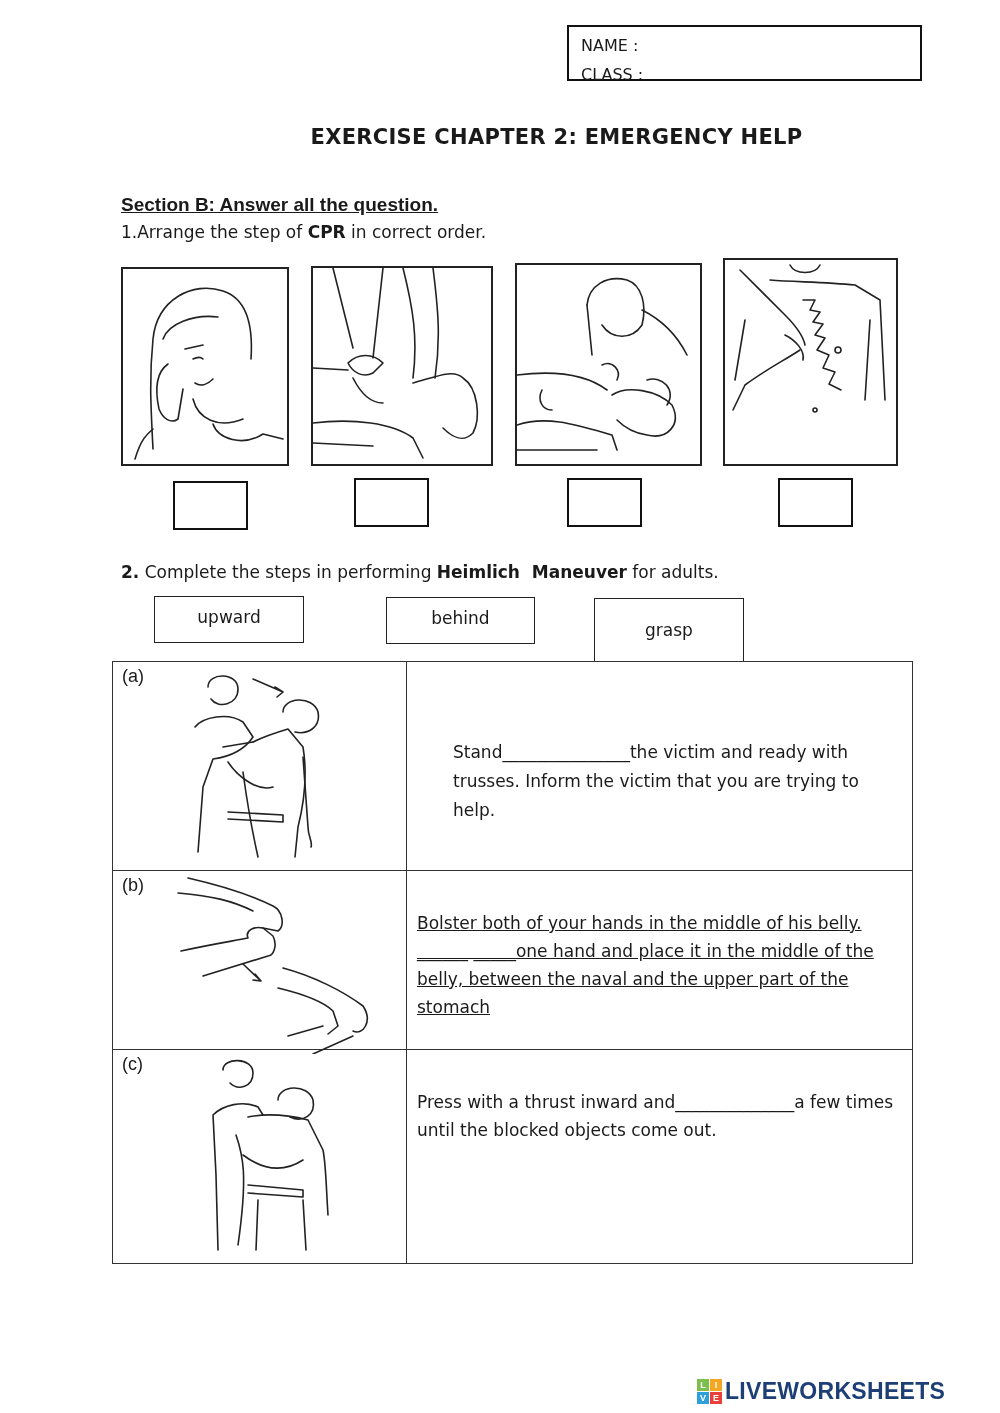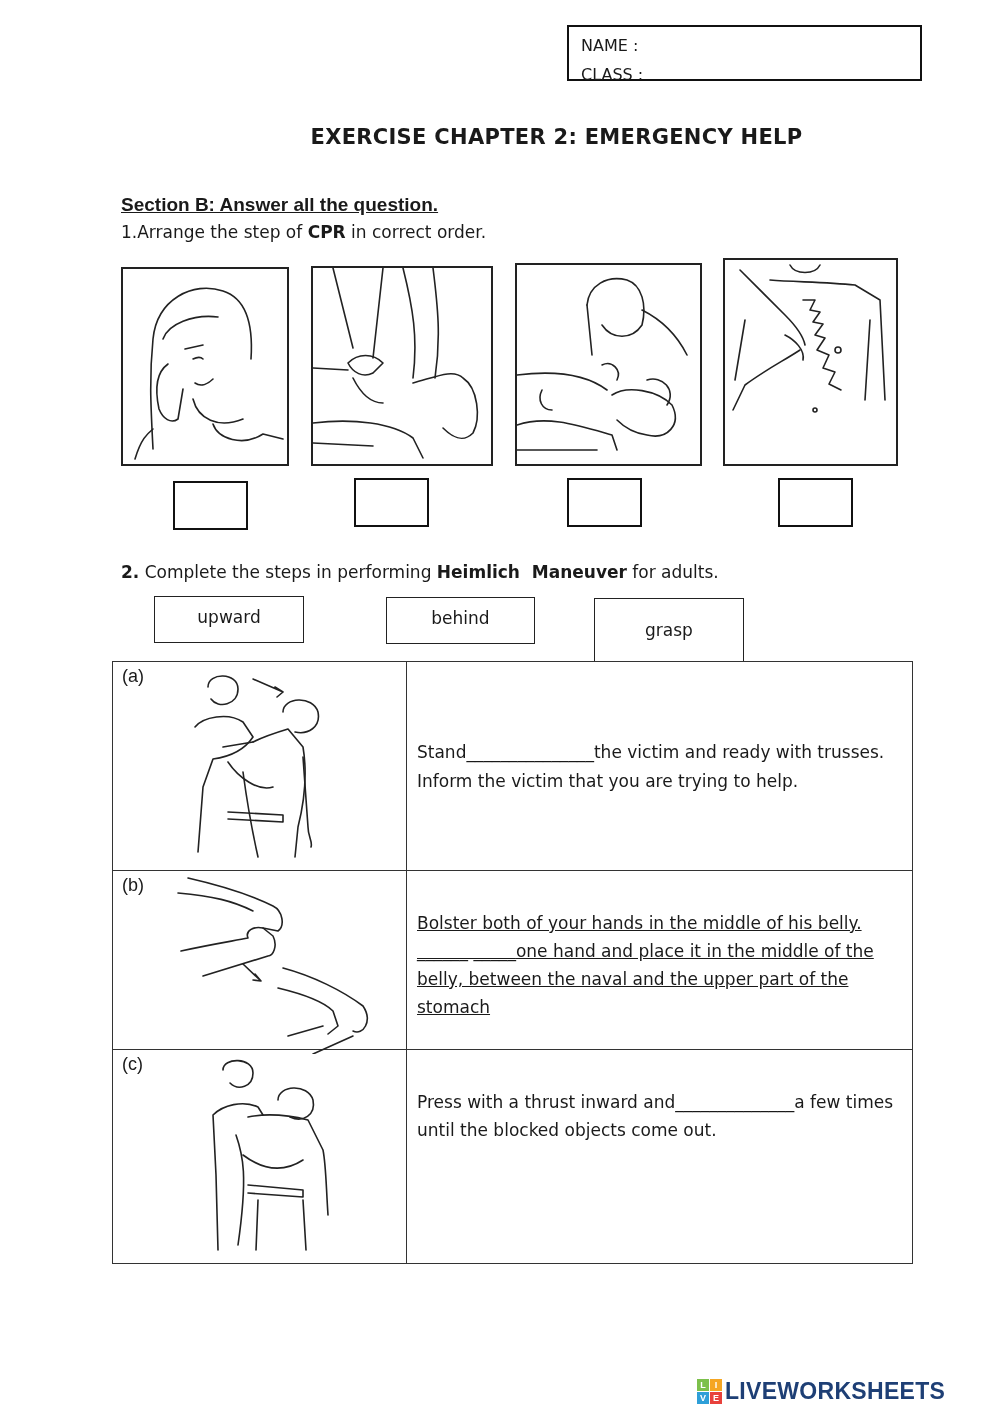--- a/index.html
+++ b/index.html
@@ -112,21 +112,21 @@
         <path d="M12 60 C 20 50, 45 45, 60 55 L 70 70 C 60 85, 45 90, 30 92 L 20 120 L 15 185"></path>
         <path d="M40 80 L 70 75 M 100 45 C 100 30, 130 28, 135 45 C 138 60, 125 68, 112 65"></path>
         <path d="M70 75 C 80 70, 95 65, 105 62 L 120 80 C 125 110, 120 140, 115 160 L 112 190"></path>
         <path d="M60 105 C 62 120, 66 150, 75 190"></path>
         <path d="M45 95 C 55 110, 75 125, 90 120"></path>
         <path d="M120 90 L 125 160 C 125 170, 130 175, 128 180"></path>
         <path d="M45 145 L 100 148 L 100 155 L 45 152"></path>
       </svg>
     </td>
     <td class="cell-text" style="padding-top:38px !important;">
-      <div style="padding-top:38px;line-height:29px;"><span>Stand</span><span>_______________</span><span>the victim and ready with trusses. Inform the victim that you are trying to help.</span></div>
+      <div style="padding-top:38px;line-height:29px;margin-left:36px;"><span>Stand</span><span>_______________</span><span>the victim and ready with trusses. Inform the victim that you are trying to help.</span></div>
     </td>
   </tr>
   <tr style="height:179px;">
     <td class="cell-img">
       <span class="label">(b)</span>
       <svg style="position:absolute;left:60px;top:5px" width="205" height="178" viewBox="0 0 205 178">
         <path d="M15 2 C 50 10, 80 20, 100 30 C 110 35, 112 50, 105 55 L 90 52"></path>
         <path d="M5 17 C 40 20, 60 25, 80 35"></path>
         <path d="M8 75 C 40 68, 60 65, 75 62 C 72 55, 80 50, 90 52 L 100 60 C 105 70, 100 80, 95 80 L 30 100"></path>
         <path d="M70 88 L 88 105 M 88 105 L 82 98 M 88 105 L 80 104"></path>

